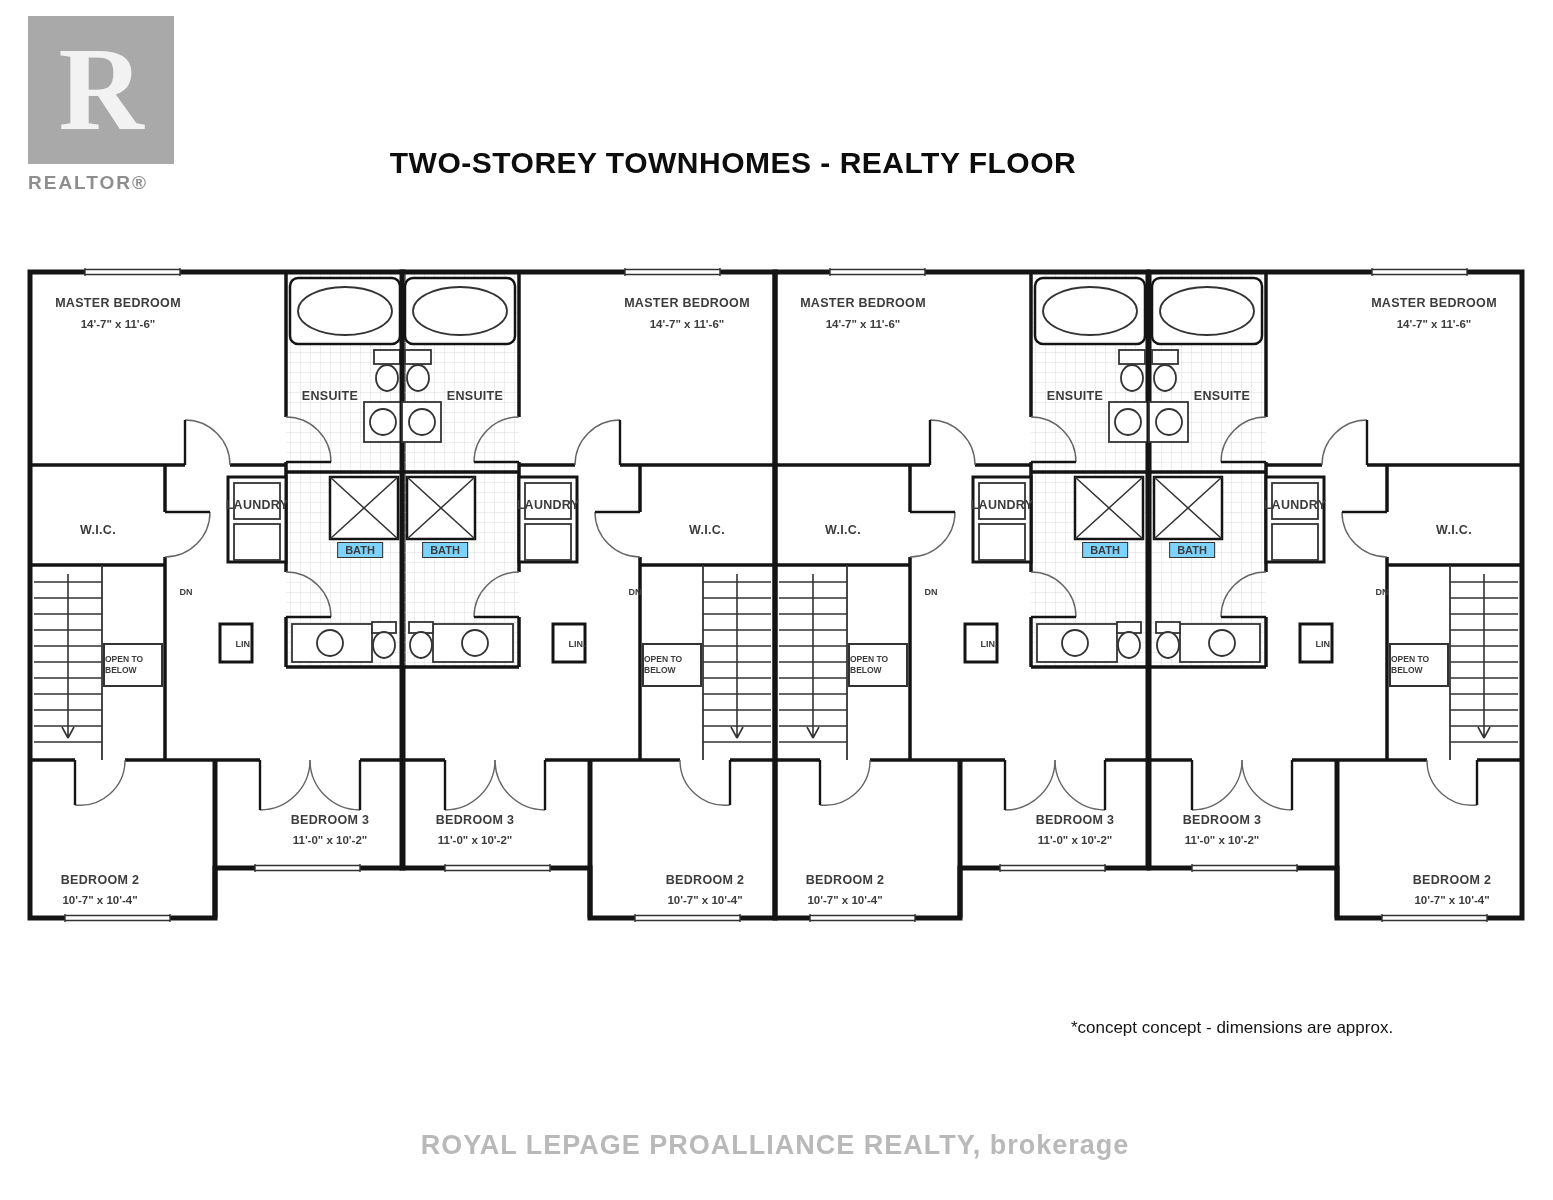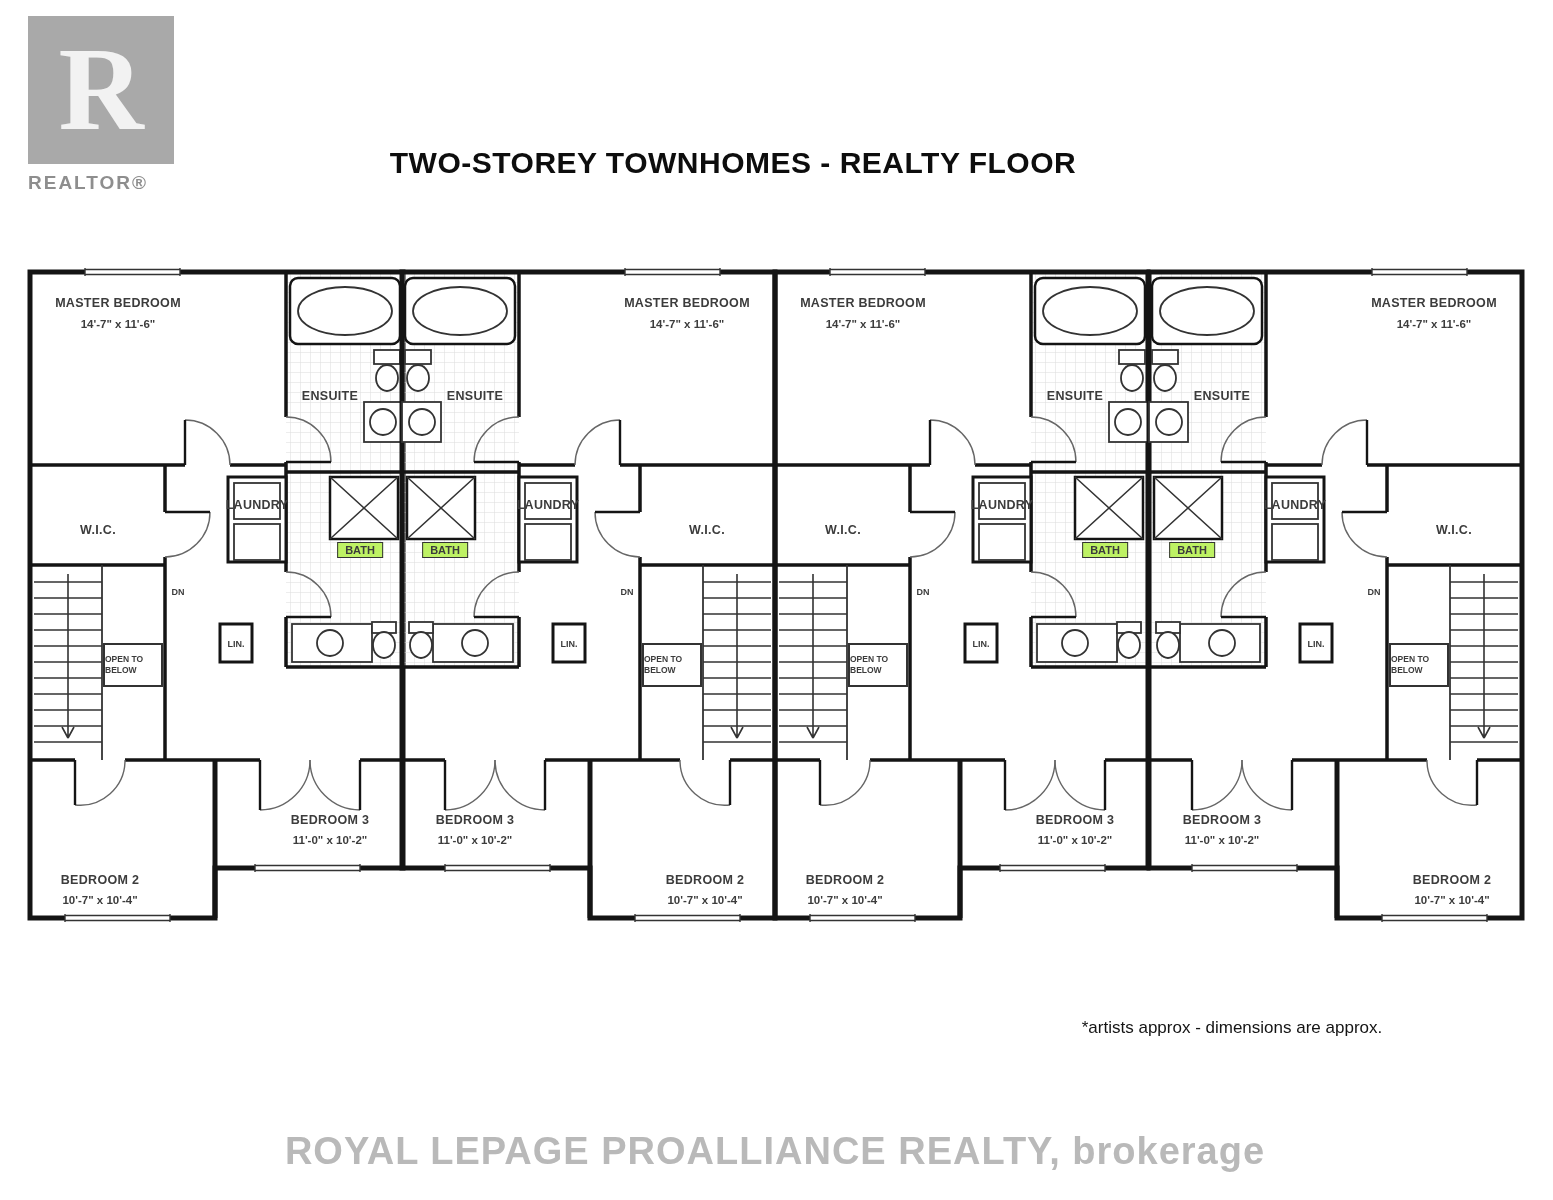--- a/index.html
+++ b/index.html
@@ -15,30 +15,30 @@
          font-size:30px;font-weight:bold;color:#0d0d0d;white-space:nowrap;letter-spacing:0.5px;}
 
   
   .plan{position:absolute;left:0;top:0;width:1553px;height:1200px;}
   .plan svg{position:absolute;left:0;top:0;}
 
   .lbl{position:absolute;transform:translate(-50%,-50%);white-space:nowrap;text-align:left;
        color:#3c3c3c;font-weight:bold;}
   .room{font-size:12.5px;letter-spacing:0.3px;}
   .dims{font-size:11.5px;}
-  .tiny{font-size:9px;}
-  .bath-box{font-size:11px;border:1.5px solid #333;background:#bef264;padding:1px 7px;}
+  .tiny{font-size:9px;padding-left:16px;}
+  .bath-box{font-size:11px;border:1.5px solid #333;background:#7dd3fc;padding:1px 7px;}
   .open-box{font-size:8.5px;border:2px solid #333;background:#fff;width:56px;height:40px;
             display:flex;align-items:center;justify-content:center;white-space:normal;line-height:1.25;}
 
   
   .note{position:absolute;left:1232px;top:1018px;transform:translateX(-50%);
         font-size:17px;color:#141414;white-space:nowrap;}
   .watermark{position:absolute;left:775px;top:1130px;transform:translateX(-50%);
-             font-size:38px;font-weight:bold;color:#adadad;opacity:0.85;letter-spacing:1px;white-space:nowrap;}
+             font-size:27px;font-weight:bold;color:#adadad;opacity:0.85;letter-spacing:1px;white-space:nowrap;}
 </style>
 </head>
 <body>
 
 <div class="page">
 
   <div class="logo">
     <div class="logo-box">
       <span class="logo-r">R</span>
     </div>
@@ -183,16 +183,16 @@
     <div class="lbl bath-box" style="left:1192px;top:550px">BATH</div>
     <div class="lbl tiny" style="left:1374px;top:592px">DN</div>
     <div class="lbl tiny" style="left:1316px;top:644px">LIN.</div>
     <div class="lbl open-box" style="left:1419px;top:665px">OPEN TO BELOW</div>
     <div class="lbl room" style="left:1452px;top:880px">BEDROOM 2</div>
     <div class="lbl dims" style="left:1452px;top:900px">10'-7" x 10'-4"</div>
     <div class="lbl room" style="left:1222px;top:820px">BEDROOM 3</div>
     <div class="lbl dims" style="left:1222px;top:840px">11'-0" x 10'-2"</div>
   </div>
 
-  <div class="note">*artists approx - dimensions are approx.</div>
+  <div class="note">*concept concept - dimensions are approx.</div>
   <div class="watermark">ROYAL LEPAGE PROALLIANCE REALTY, brokerage</div>
 
 </div>
 
 </body></html>

